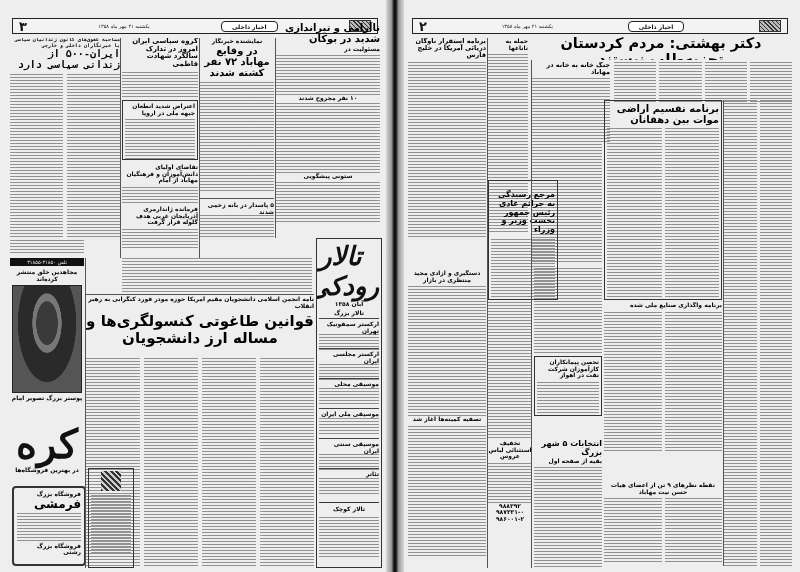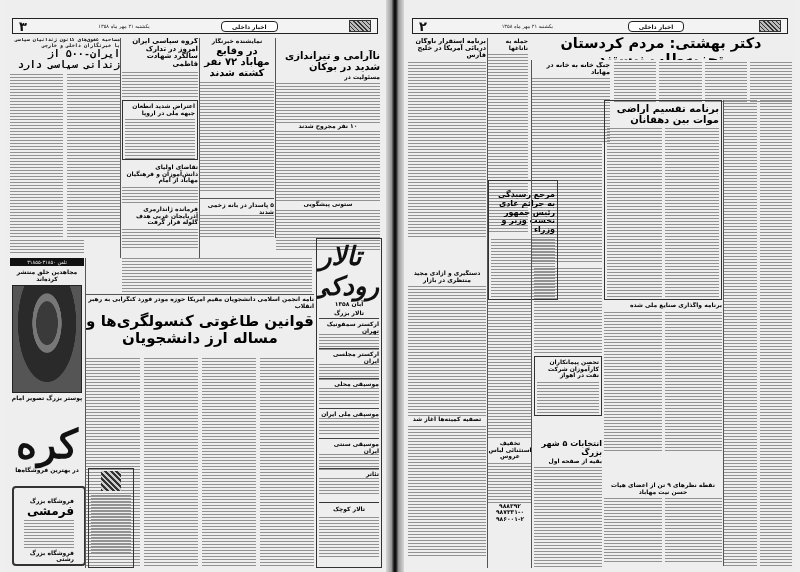--- a/index.html
+++ b/index.html
@@ -36,21 +36,21 @@
 <div class="spread">
 
   <div class="page page-left">
     <div class="masthead">
       <span class="pgno">۳</span>
       <span class="date">یکشنبه ۲۱ مهر ماه ۱۳۵۸</span>
       <span class="section">اخبار داخلی</span>
       <span class="logo"></span>
     </div>
 
-    <div class="block" style="left:272px; top:50px; width:104px; height:200px;">
+    <div class="block" style="left:272px; top:22px; width:104px; height:200px;">
       <div class="hl" style="font-size:10px;">ناآرامی و تیراندازی شدید در بوکان</div>
       <div class="hl small" style="margin-top:2px;">مسئولیت در</div>
       <div class="text" style="height:40px; margin-top:2px;"></div>
       <div class="hl small center">۱۰ نفر مجروح شدند</div>
       <div class="text" style="height:70px; margin-top:2px;"></div>
       <div class="hl small center">ستونی پیشگویی</div>
       <div class="text" style="height:60px; margin-top:2px;"></div>
     </div>
 
     <div class="block" style="left:196px; top:38px; width:74px; height:200px;">
@@ -148,21 +148,21 @@
       <div class="hl center" style="font-size:6px; margin:3px 0;">مجاهدین خلق منتشر کرده‌اند</div>
       <div class="photo" style="height:108px; margin:0 2px;"></div>
       <div class="hl small center" style="margin-top:2px;">پوستر بزرگ تصویر امام</div>
     </div>
 
     <div class="block" style="left:6px; top:420px; width:74px; height:60px;">
       <div class="ad-kare">کره</div>
       <div class="hl small center">در بهترین فروشگاه‌ها</div>
     </div>
 
-    <div class="block boxed" style="left:8px; top:486px; width:74px; height:80px; padding:10px; border-radius:4px; border-width:2px;">
+    <div class="block boxed" style="left:8px; top:486px; width:74px; height:80px; padding:3px; border-radius:4px; border-width:2px;">
       <div class="hl small">فروشگاه بزرگ</div>
       <div class="hl" style="font-size:12px;">فرمشی</div>
       <div class="text" style="height:30px; margin-top:2px;"></div>
       <div class="hl small">فروشگاه بزرگ رشتی</div>
     </div>
 
     <div class="rule-v" style="left:116px; top:38px; height:220px;"></div>
     <div class="rule-v" style="left:195px; top:38px; height:220px;"></div>
     <div class="rule-v" style="left:271px; top:38px; height:200px;"></div>
     <div class="rule-v" style="left:81px; top:258px; height:310px;"></div>

